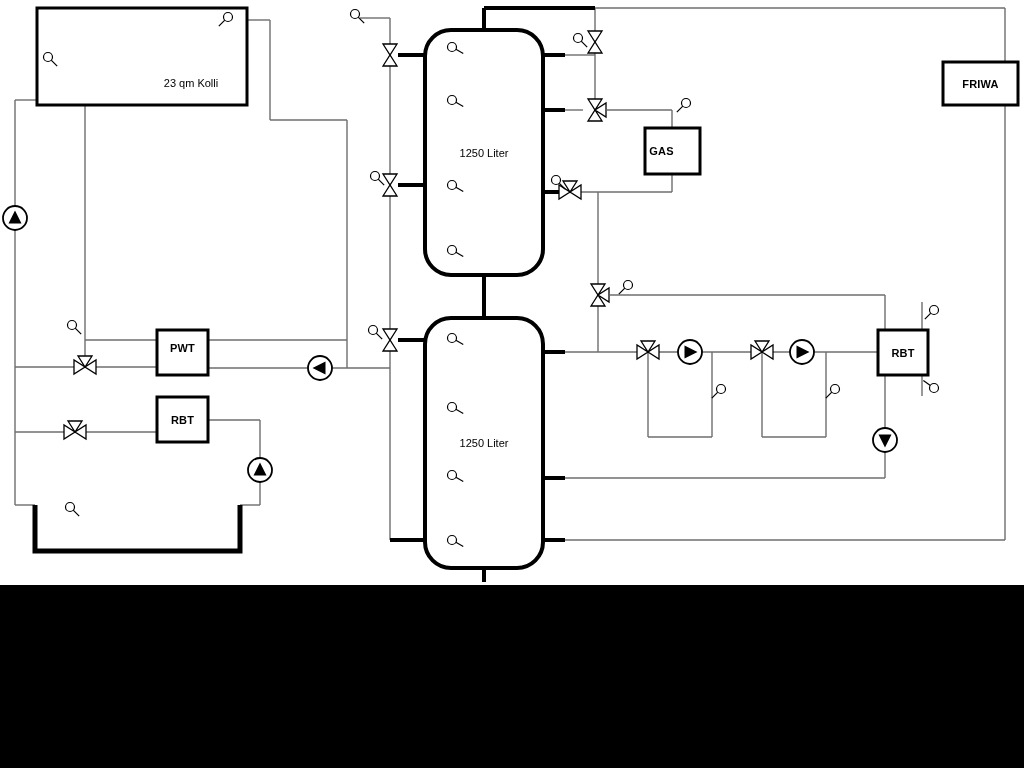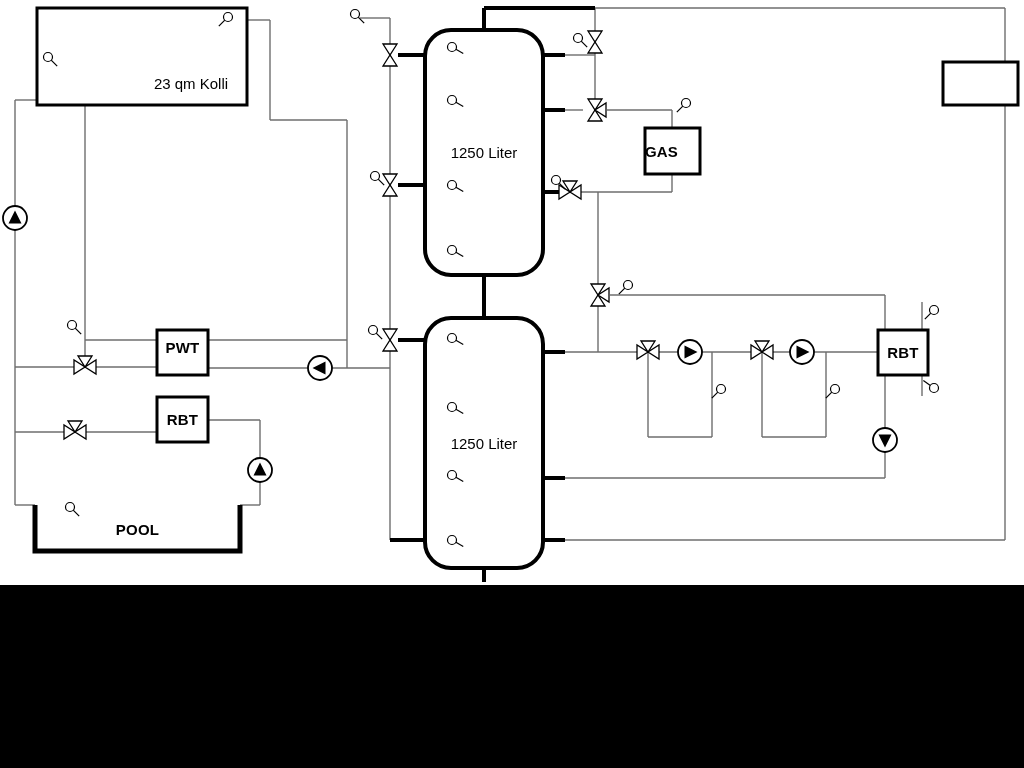--- a/index.html
+++ b/index.html
@@ -1,21 +1,21 @@
 <!DOCTYPE html>
 <html><head>
 <meta charset="utf-8">
 <style>
   *{box-sizing:border-box;margin:0;padding:0}
   html,body{width:1024px;height:768px}
   body{background:#ffffff;font-family:"Liberation Sans",sans-serif;position:relative;overflow:hidden}
   #stage{position:absolute;left:0;top:0;width:1024px;height:768px}
   #schematic{position:absolute;left:0;top:0}
   .lbl{position:absolute;display:flex;align-items:center;justify-content:center;
-       color:#000;font-size:15px;white-space:nowrap;pointer-events:none}
+       color:#000;font-size:11px;white-space:nowrap;pointer-events:none}
   .lbl.bold{font-weight:700;letter-spacing:.2px}
   #letterbox{position:absolute;left:0;top:585px;width:1024px;height:183px;background:#000}
 </style>
 </head>
 <body>
 
 <div id="stage">
 
   <svg id="schematic" width="1024" height="768" viewBox="0 0 1024 768">
       <line x1="15" y1="100" x2="37" y2="100" stroke="#6e6e6e" stroke-width="1.4"></line>
@@ -150,19 +150,19 @@
       <line x1="455.89711431702995" y1="477.25" x2="463.2583302491977" y2="481.5" stroke="#000000" stroke-width="1.2"></line>
       <circle cx="452" cy="475" r="4.5" fill="#ffffff" stroke="#000000" stroke-width="1.2"></circle>
       <line x1="455.89711431702995" y1="542.25" x2="463.2583302491977" y2="546.5" stroke="#000000" stroke-width="1.2"></line>
       <circle cx="452" cy="540" r="4.5" fill="#ffffff" stroke="#000000" stroke-width="1.2"></circle>
     </svg>
 
   <div class="lbl" style="left:120px;top:70px;width:142px;height:26px">23 qm Kolli</div>
   <div class="lbl" style="left:425px;top:30px;width:118px;height:245px">1250 Liter</div>
   <div class="lbl" style="left:425px;top:318px;width:118px;height:250px">1250 Liter</div>
   <div class="lbl bold" style="left:645px;top:128px;width:33px;height:46px">GAS</div>
+  <div class="lbl bold" style="left:943px;top:62px;width:75px;height:43px">FRIWA</div>
   <div class="lbl bold" style="left:157px;top:330px;width:51px;height:35px">PWT</div>
   <div class="lbl bold" style="left:157px;top:397px;width:51px;height:45px">RBT</div>
   <div class="lbl bold" style="left:878px;top:330px;width:50px;height:45px">RBT</div>
-  <div class="lbl bold" style="left:35px;top:505px;width:205px;height:48px">POOL</div>
 
   <div id="letterbox"></div>
 </div>
 
 </body></html>

